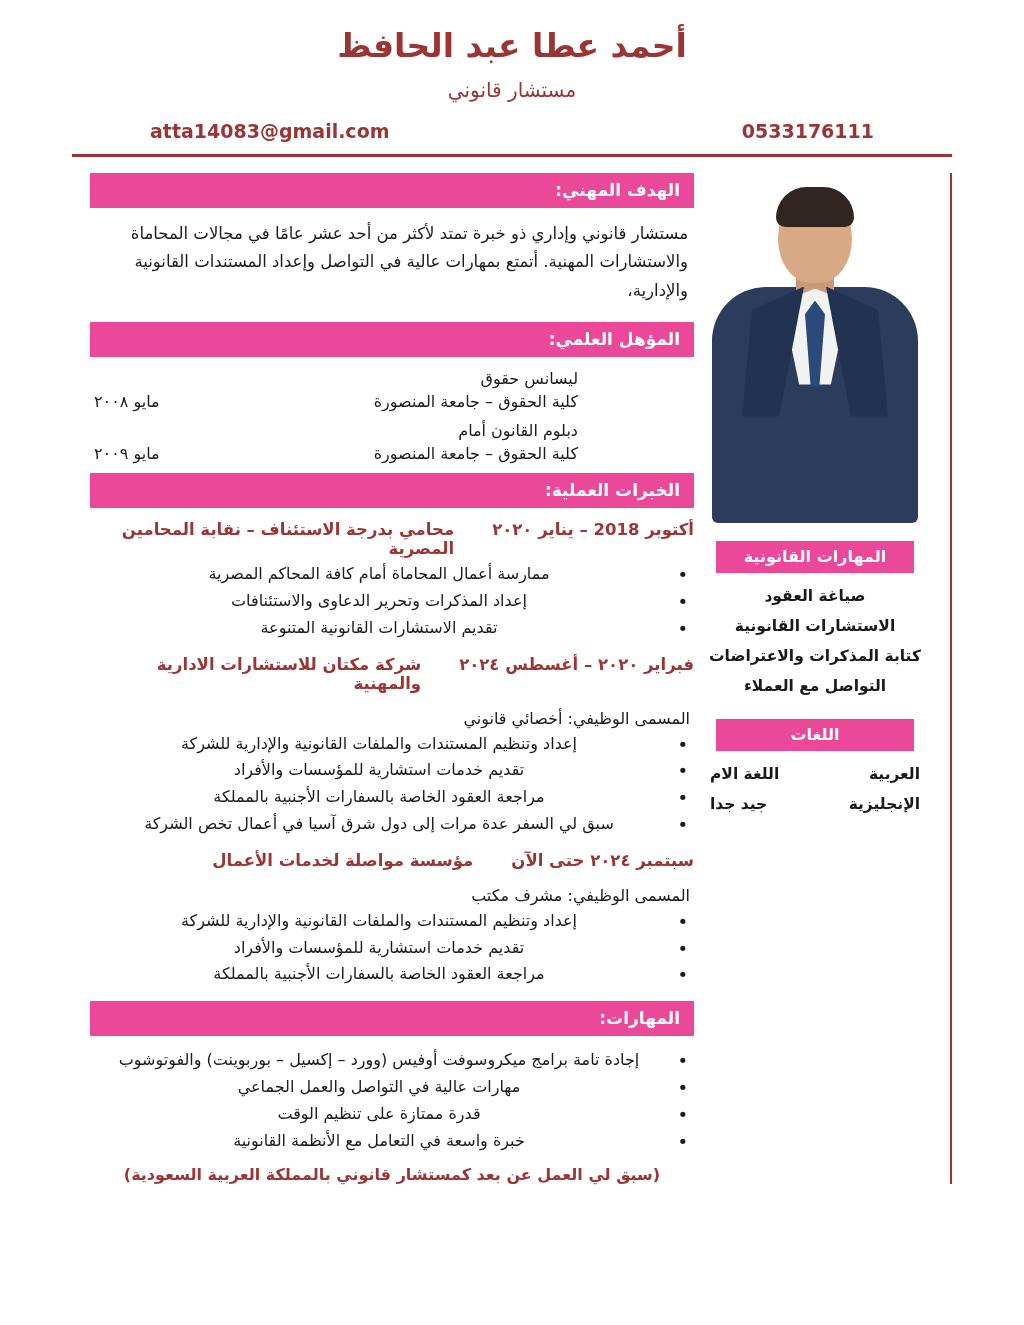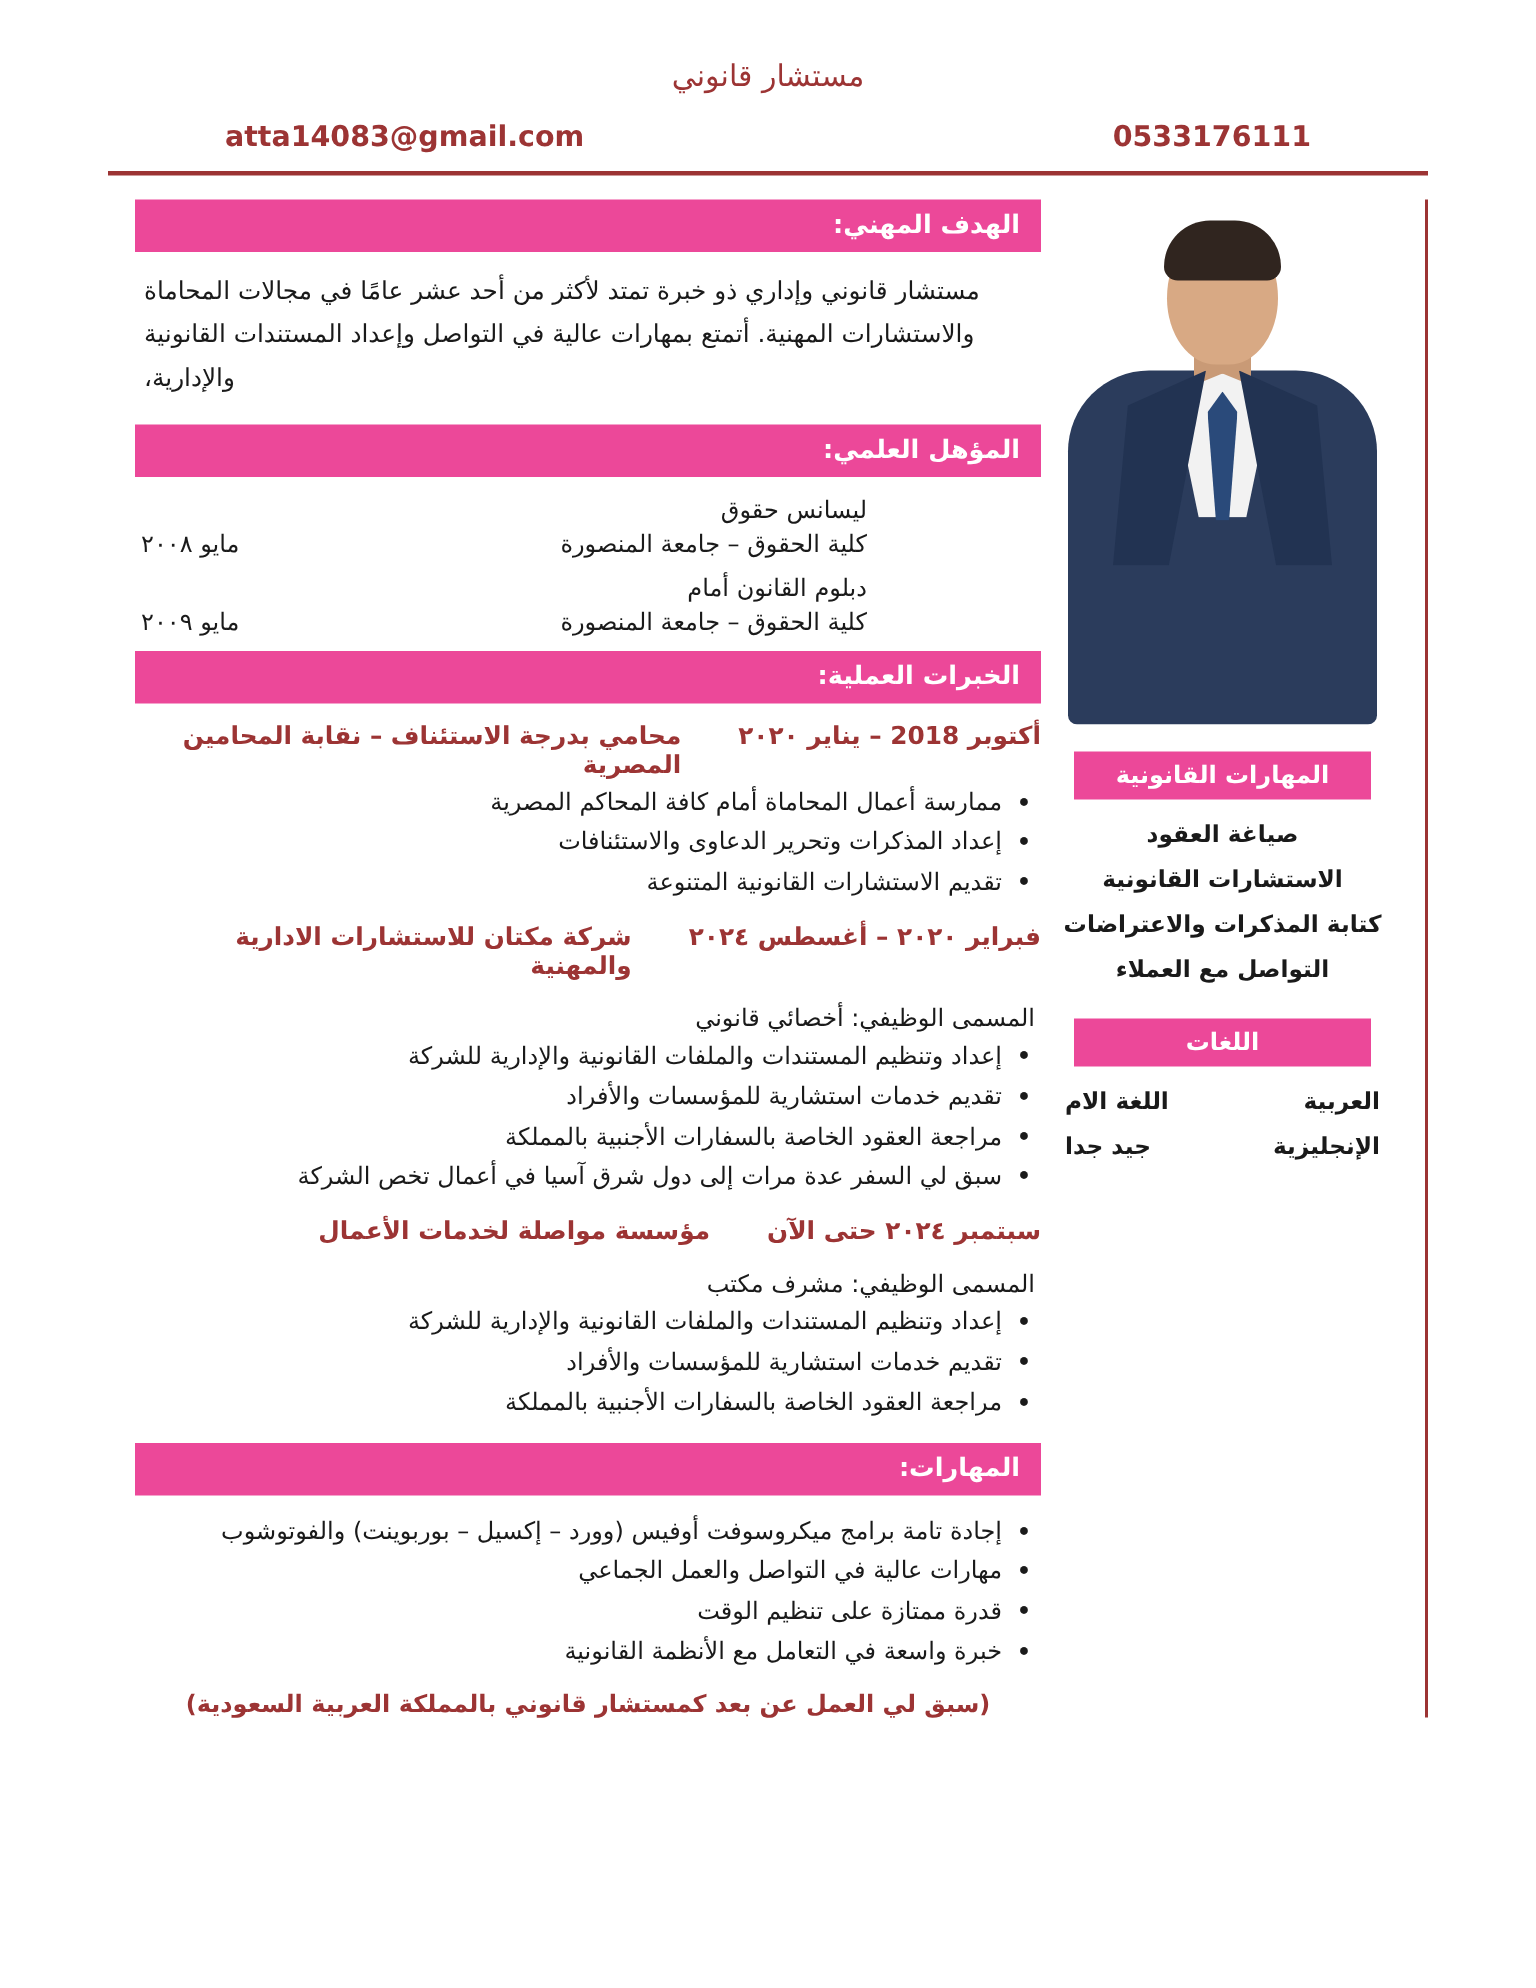--- a/index.html
+++ b/index.html
@@ -95,21 +95,21 @@
     text-align: center;
     padding: 6px 10px 7px 10px;
     font-size: 16px;
     width: 178px;
     margin: 0 auto 14px auto;
   }
 
   .para {
     font-size: 16.5px;
     line-height: 1.75;
-    text-align: left;
+    text-align: right;
     margin: 0 0 16px 0;
     padding: 0 6px;
   }
 
   
   .edu-block {
     margin-bottom: 6px;
   }
   .edu-degree {
     font-size: 16px;
@@ -163,21 +163,21 @@
     margin: 16px 0 4px 0;
     padding-right: 4px;
   }
   ul.bullets {
     list-style: none;
     margin: 0;
     padding: 0;
   }
   ul.bullets li {
     font-size: 16px;
-    text-align: right;
+    text-align: center;
     line-height: 1.55;
     position: relative;
     padding-right: 26px;
     margin-bottom: 2px;
   }
   ul.bullets li::before {
     content: "\2022";
     position: absolute;
     right: 6px;
     top: -1px;
@@ -308,20 +308,21 @@
     font-weight: bold;
     margin: 0 16px 12px 16px;
   }
 </style>
 </head>
 <body>
 
 <div class="page">
 
   <div class="header">
+    <div class="cv-name">أحمد عطا عبد الحافظ</div>
     <div class="cv-title">مستشار قانوني</div>
     <div class="contact-row">
       <div class="contact-item">atta14083@gmail.com</div>
       <div class="contact-item">0533176111</div>
     </div>
     <div class="header-rule"></div>
   </div>
 
   <div class="columns">
 

